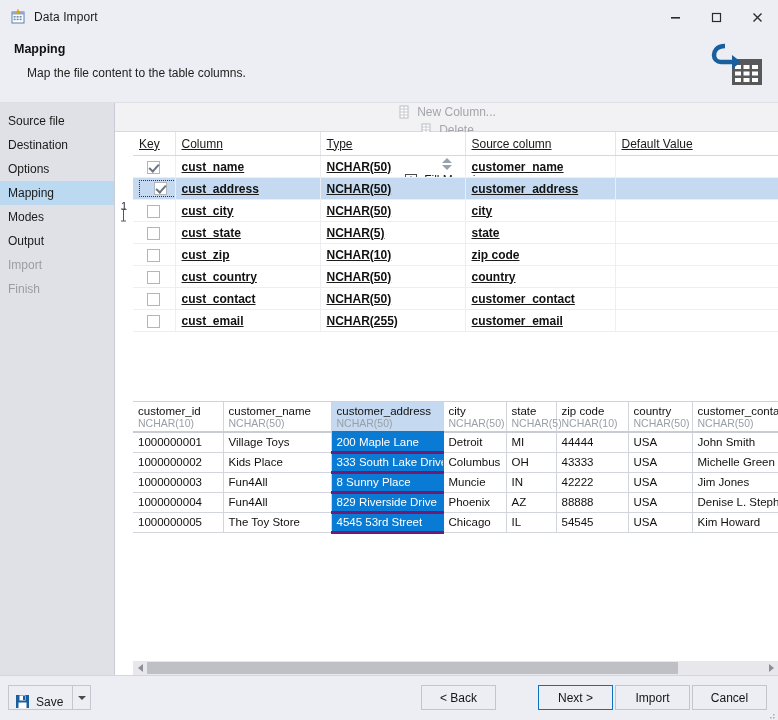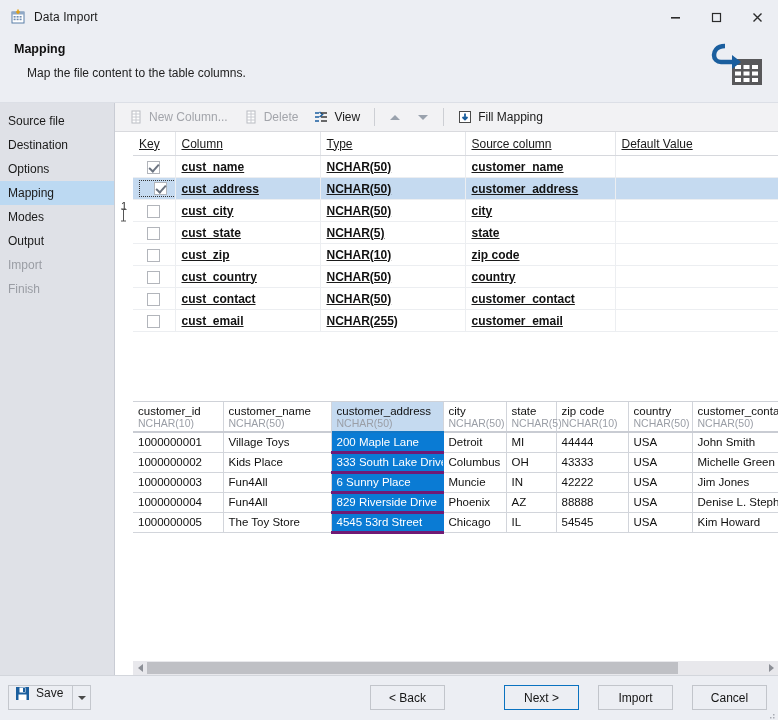--- a/index.html
+++ b/index.html
@@ -125,22 +125,22 @@
     box-sizing: border-box;
   }
 
   
   .toolbar {
     height: 29px;
     background: #f2f2f4;
     border-bottom: 1px solid #d9dade;
     display: flex;
     align-items: center;
-    padding-left: 6px;
     box-sizing: border-box;
+    flex-direction: column;
   }
   .tbtn {
     display: flex;
     align-items: center;
     height: 23px;
     padding: 0 6px;
     margin-right: 1px;
     cursor: default;
     white-space: nowrap;
     border: 1px solid transparent;
@@ -379,21 +379,21 @@
     position: relative;
   }
   .savebox {
     position: absolute;
     left: 8px; top: 9px;
     display: flex;
     height: 25px;
   }
   .savebtn {
     display: flex;
-    align-items: flex-start;
+    align-items: flex-end;
     padding: 0 9px 0 6px;
     border: 1px solid #c4c7cd;
     background: #eceef3;
     cursor: default;
     font-size: 12px;
   }
   .savedrop {
     width: 17px;
     border: 1px solid #c4c7cd;
     border-left: none;
@@ -404,21 +404,21 @@
   .floppy {
     width: 15px; height: 15px;
     margin-right: 6px;
     position: relative;
     flex: 0 0 15px;
   }
   .btnrow {
     position: absolute;
     right: 11px; top: 9px;
     display: flex;
-    gap: 19px;
+    gap: 2px;
     justify-content: space-between;
   }
   .dbtn {
     width: 75px;
     height: 25px;
     border: 1px solid #c2c5cb;
     background: #eceef3;
     font-size: 12px;
     color: #151515;
     display: flex;
@@ -744,21 +744,21 @@
             <td class="selcol">333 South Lake Drive</td>
             <td>Columbus</td>
             <td>OH</td>
             <td>43333</td>
             <td>USA</td>
             <td>Michelle Green</td>
           </tr>
           <tr>
             <td>1000000003</td>
             <td>Fun4All</td>
-            <td class="selcol">6 Sunny Place</td>
+            <td class="selcol">8 Sunny Place</td>
             <td>Muncie</td>
             <td>IN</td>
             <td>42222</td>
             <td>USA</td>
             <td>Jim Jones</td>
           </tr>
           <tr>
             <td>1000000004</td>
             <td>Fun4All</td>
             <td class="selcol">829 Riverside Drive</td>

